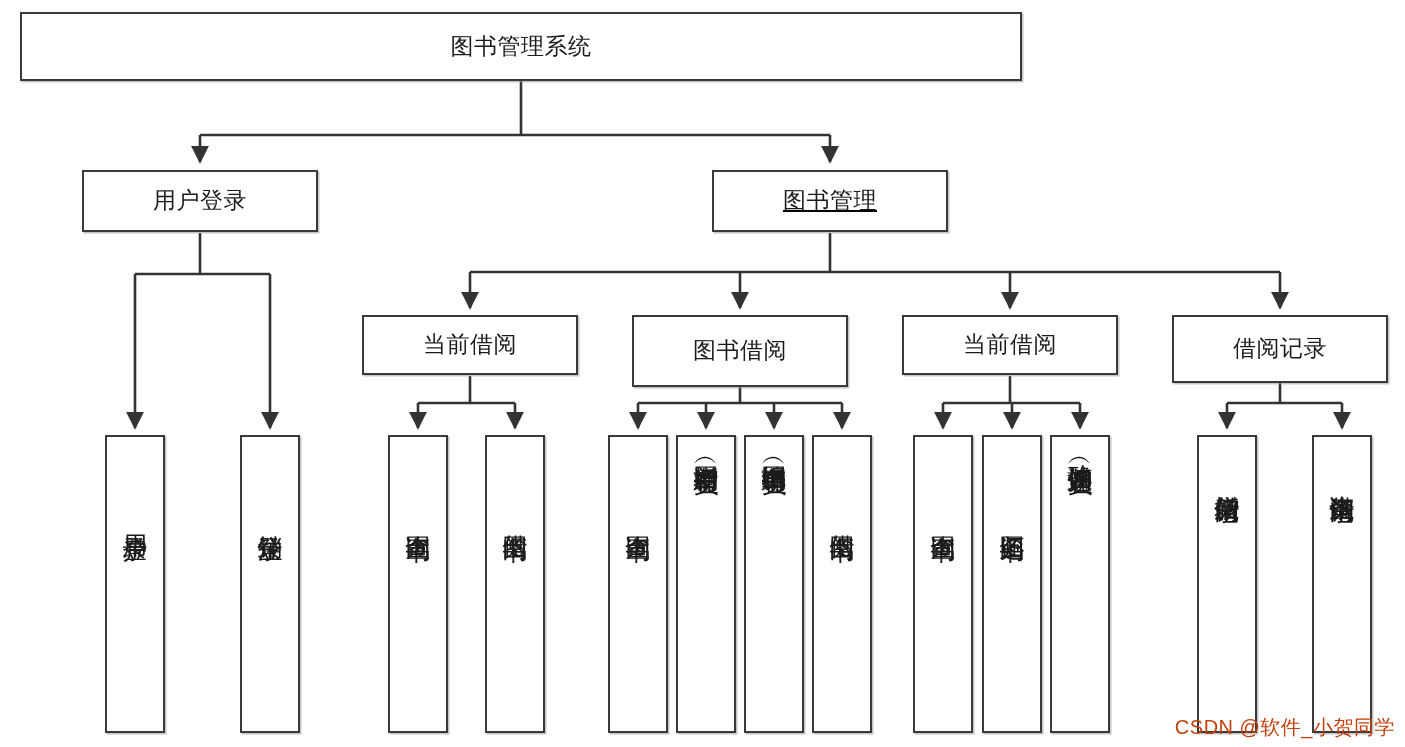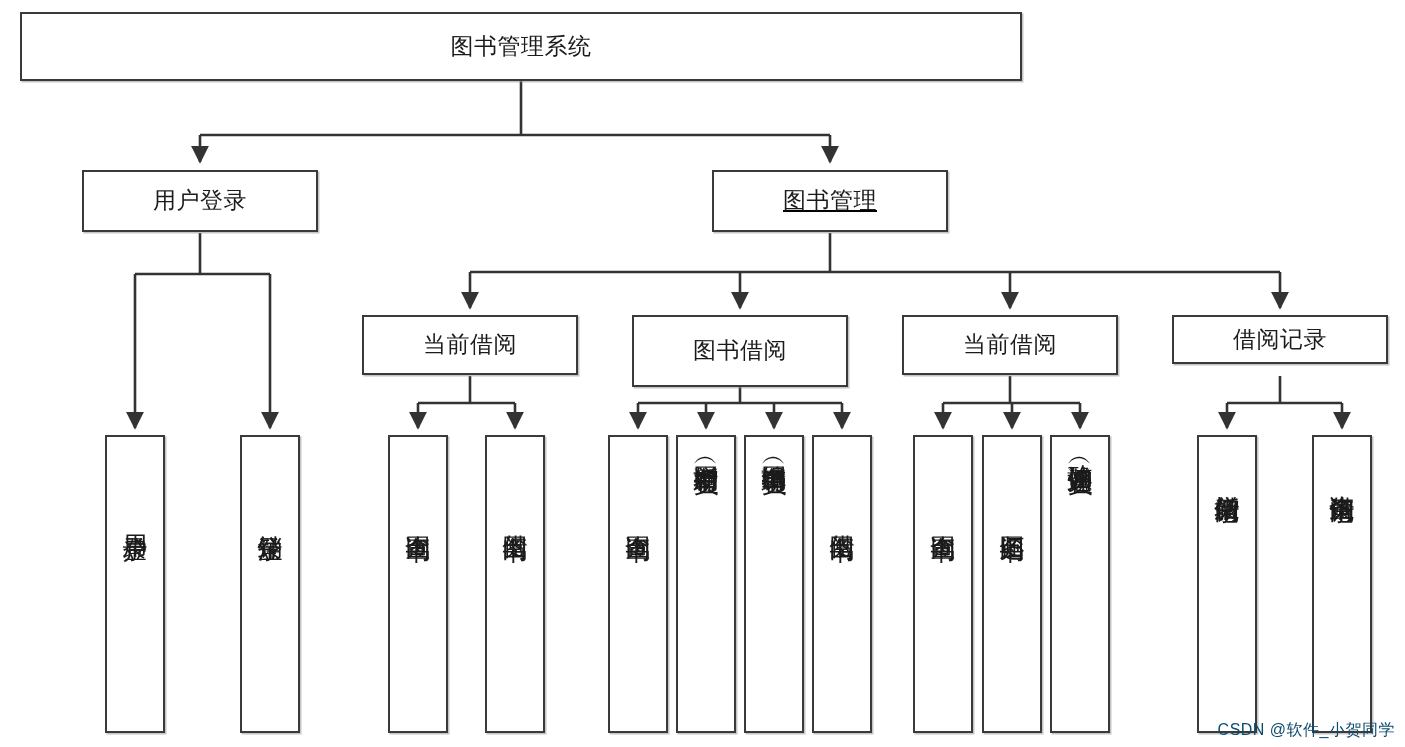--- a/index.html
+++ b/index.html
@@ -61,22 +61,22 @@
     letter-spacing: 1px;
     white-space: nowrap;
   }
   .node.vert.tall .label {
     font-size: 25px;
   }
   .watermark {
     position: absolute;
     right: 10px;
     bottom: 6px;
-    font-size: 16px;
-    color: #0c4a6e;
+    font-size: 20px;
+    color: #c2410c;
     letter-spacing: 0.5px;
     white-space: nowrap;
     user-select: none;
   }
 </style>
 </head>
 <body>
 
 <div id="canvas">
 
@@ -143,21 +143,21 @@
 
   <div class="node horiz" style="left:362px; top:315px; width:216px; height:60px;">
     <span class="label">当前借阅</span>
   </div>
   <div class="node horiz" style="left:632px; top:315px; width:216px; height:72px;">
     <span class="label">图书借阅</span>
   </div>
   <div class="node horiz" style="left:902px; top:315px; width:216px; height:60px;">
     <span class="label">当前借阅</span>
   </div>
-  <div class="node horiz" style="left:1172px; top:315px; width:216px; height:49px;">
+  <div class="node horiz" style="left:1172px; top:315px; width:216px; height:68px;">
     <span class="label">借阅记录</span>
   </div>
 
   <div class="node vert" style="left:105px; top:435px; width:60px; height:298px; padding-top:78px;">
     <span class="label">用户登录</span>
   </div>
   <div class="node vert" style="left:240px; top:435px; width:60px; height:298px; padding-top:78px;">
     <span class="label">注销登录</span>
   </div>
 

